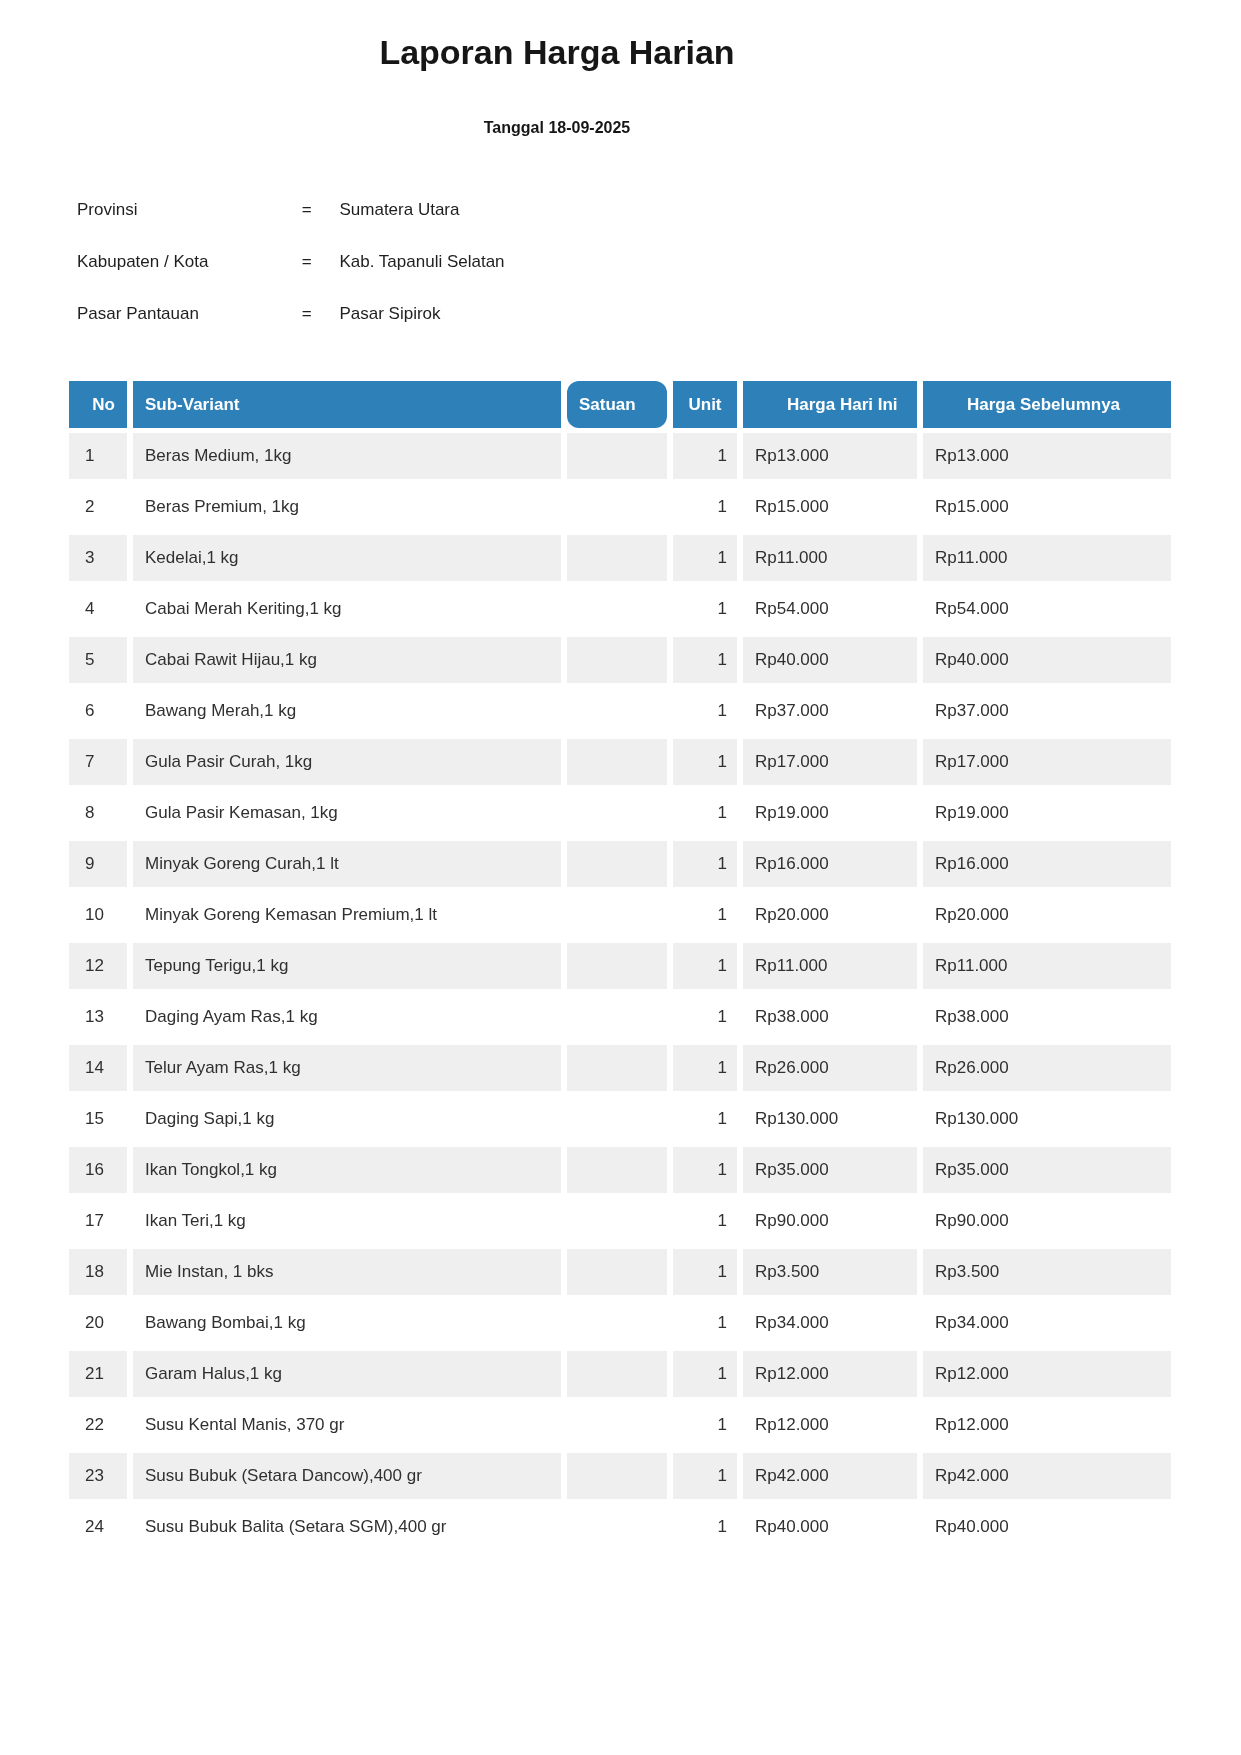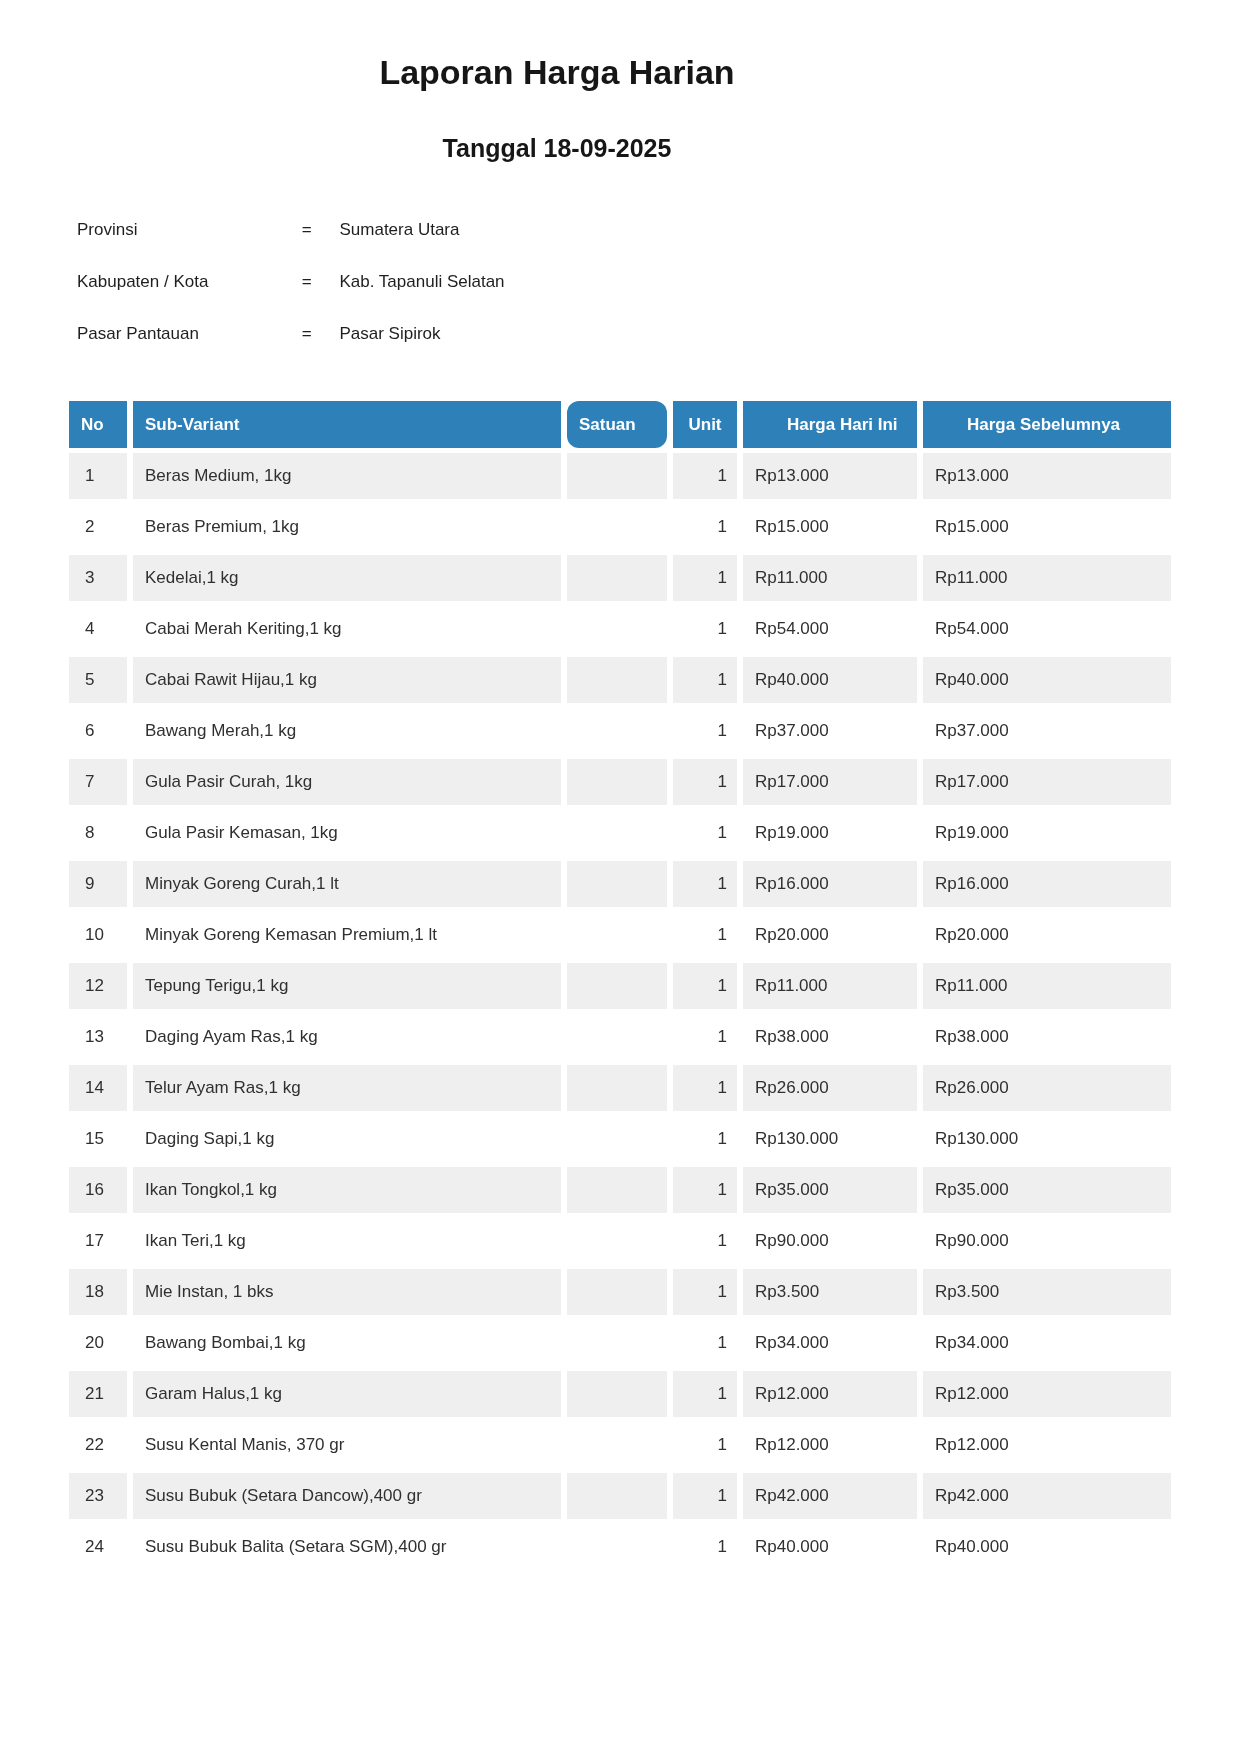--- a/index.html
+++ b/index.html
@@ -10,33 +10,33 @@
   body{
     width:1241px;height:1755px;
     background:#ffffff;
     font-family:"Liberation Sans", sans-serif;
     color:#1a1a1a;
     overflow:hidden;
   }
   .header-wrap{
     width:982px;
     margin-left:66px;
-    padding-top:52px;
+    padding-top:32px;
     text-align:center;
   }
   .report-title{
     margin:0;
     font-size:34px;
     line-height:40px;
     font-weight:bold;
     color:#161616;
   }
   .report-date{
     margin:44px 0 0 0;
-    font-size:25px;
+    font-size:16px;
     line-height:24px;
     font-weight:bold;
     color:#161616;
   }
   .meta{
     margin-top:58px;
   }
   .meta-row{
     margin-left:77px;
     height:24px;
@@ -71,21 +71,21 @@
     height:46px;
     padding:0 12px;
     color:#303030;
     overflow:hidden;
     white-space:nowrap;
     background:#ffffff;
   }
   .price-table tbody tr:nth-child(odd) td{
     background:var(--row-alt-bg,#efefef);
   }
-  th.c-no{text-align:left;}
+  th.c-no{text-align:right;}
   td.c-no{text-align:left;padding-left:16px;}
   th.c-sub, td.c-sub{text-align:left;}
   th.c-sat{text-align:left;border-radius:12px;}
   th.c-unit{text-align:center;}
   td.c-unit{text-align:right;padding-right:10px;}
   th.c-hhi, th.c-hs{text-align:left;padding-left:44px;}
   td.c-hhi, td.c-hs{}
 </style>
 </head>
 <body>

